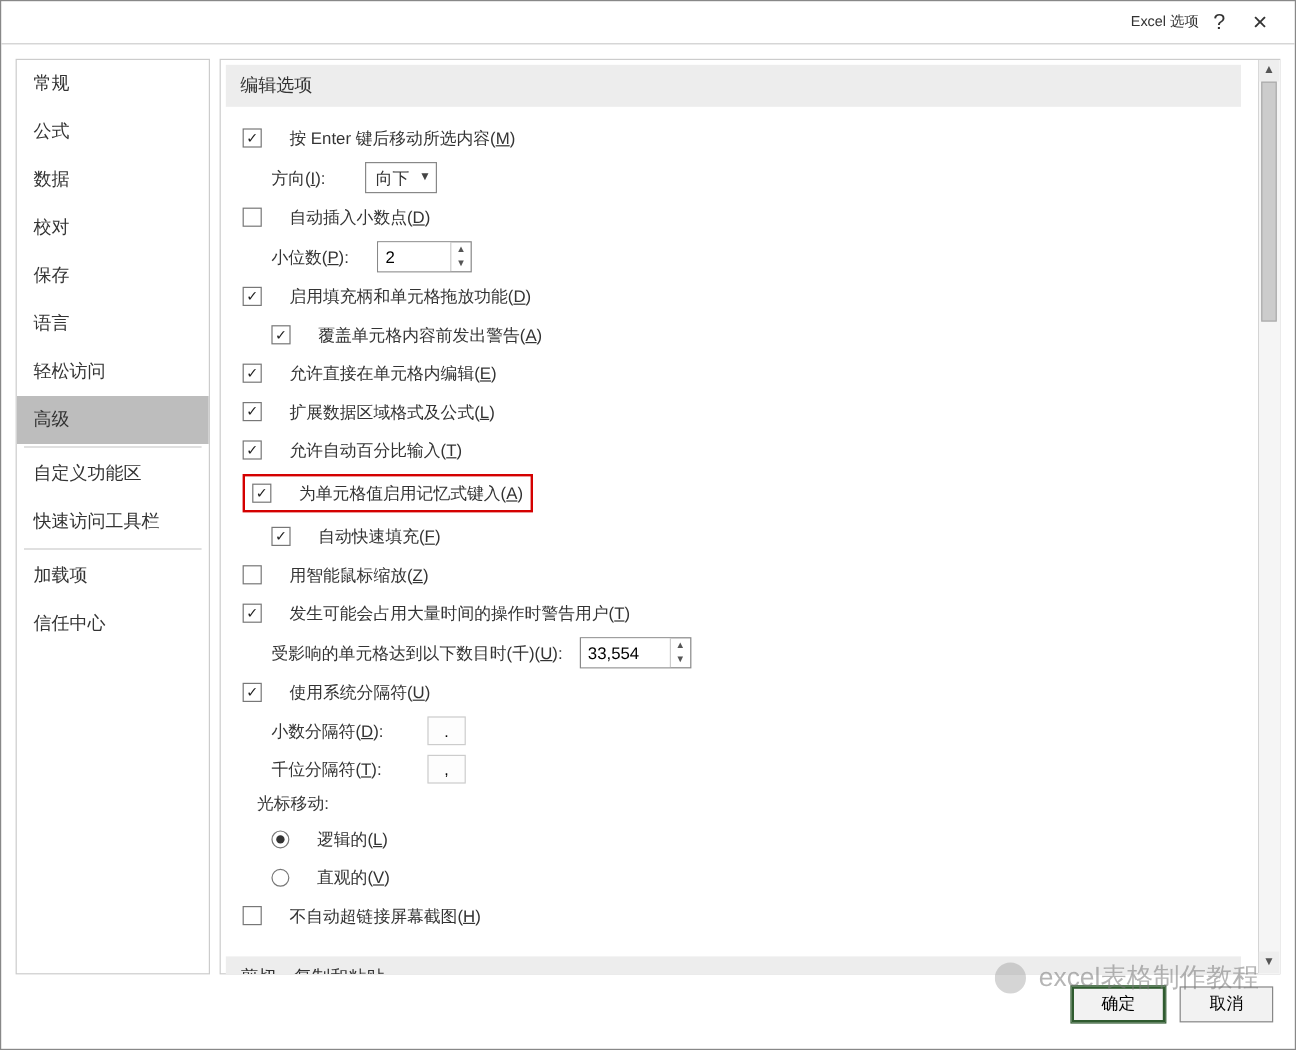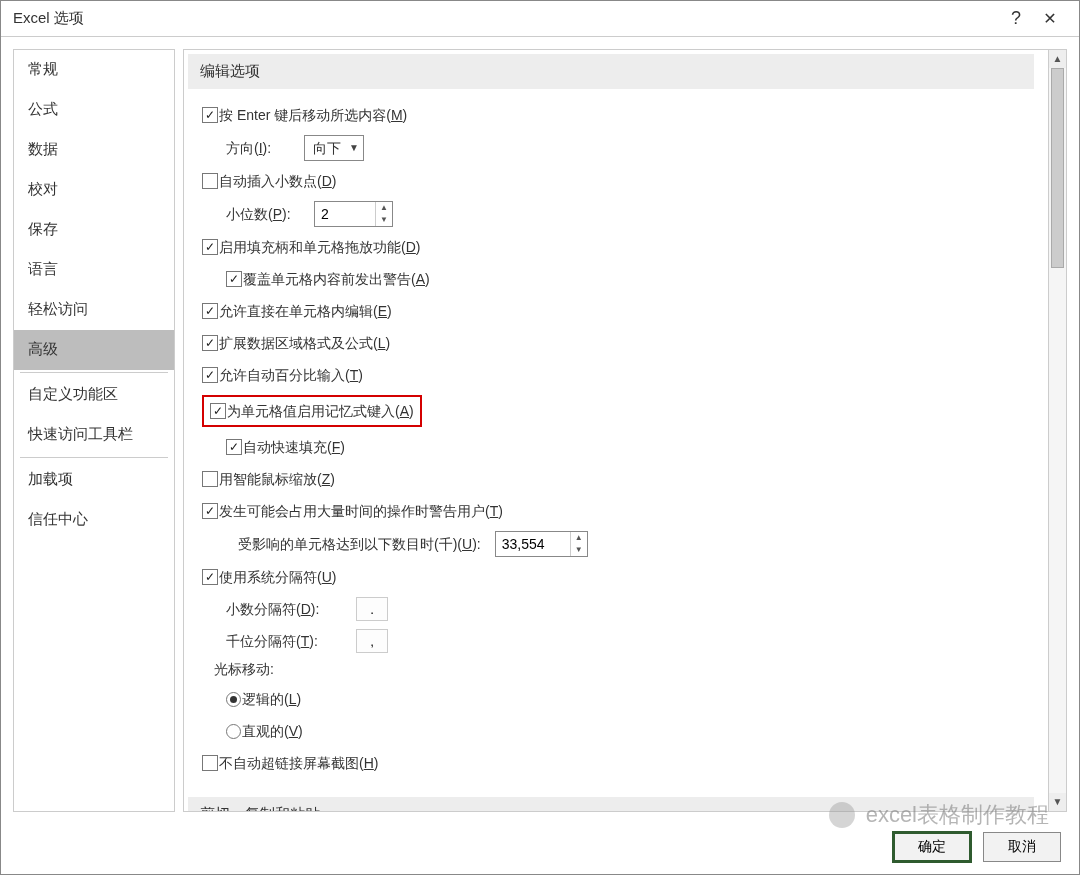--- a/index.html
+++ b/index.html
@@ -15,21 +15,21 @@
     border: 1px solid #888;
     position: relative;
   }
   .titlebar {
     display: flex;
     align-items: center;
     height: 36px;
     padding: 0 12px;
     border-bottom: 1px solid #ccc;
   }
-  .titlebar .title { flex: 1; font-size: 15px; }
+  .titlebar .title { flex: 1; font-size: 12px; text-align: right; }
   .titlebar .help { width: 34px; text-align: center; font-size: 18px; cursor: pointer; }
   .titlebar .close { width: 34px; text-align: center; font-size: 16px; cursor: pointer; }
   .content {
     display: flex;
     position: absolute;
     top: 36px; bottom: 50px; left: 0; right: 0;
     padding: 12px;
   }
   .sidebar {
     width: 162px;
@@ -78,21 +78,21 @@
     font-size: 15px;
     margin: 4px 24px 10px 4px;
   }
   .opt-row {
     display: flex;
     align-items: center;
     padding: 4px 0 4px 18px;
     line-height: 24px;
   }
   .opt-row.indent1 { padding-left: 42px; }
-  .opt-label { margin-left: 1px; }
+  .opt-label { margin-left: 23px; }
   .opt-label u { text-decoration: underline; }
   .chk { width:16px; height:16px; border:1px solid #777; display:inline-flex; align-items:center; justify-content:center; background:#fff; cursor:pointer; }
   .chk.checked::after { content:"✓"; font-size:12px; color:#222; line-height:1; }
   .radio { width:15px; height:15px; border:1px solid #777; border-radius:50%; display:inline-flex; align-items:center; justify-content:center; cursor:pointer; }
   .radio.checked::after { content:""; width:7px; height:7px; background:#333; border-radius:50%; }
   .dropdown {
     display:inline-flex; align-items:flex-start; border:1px solid #888;
     height:26px; padding:0 4px 0 8px; background:#fff; cursor:pointer;
     min-width:60px;
   }
@@ -101,21 +101,21 @@
   .spinner {
     display:inline-flex; border:1px solid #888; height:26px; background:#fff;
   }
   .spinner input { border:none; width:60px; padding:0 6px; font-size:14px; outline:none; }
   .spinner .spin-btns { display:flex; flex-direction:column; border-left:1px solid #ccc; }
   .spinner .sb { width:16px; height:12px; font-size:8px; text-align:center; line-height:12px; color:#555; cursor:pointer; }
   .mini-input { border:1px solid #ccc; width:32px; height:24px; background:#fdfdfd; text-align:center; }
   .label-plain { padding:4px 0 4px 30px; }
   .highlight-box { border:2px solid #d40000; padding:2px 6px; display:inline-block; }
   .footer {
-    position:absolute; left:0; right:0; bottom:2px; height:50px;
+    position:absolute; left:0; right:0; bottom:12px; height:50px;
     display:flex; align-items:center; justify-content:flex-end;
     padding-right:18px; gap:12px;
   }
   .btn {
     min-width:78px; height:30px; border:1px solid #888; background:#f2f2f2;
     font-size:14px; cursor:pointer; padding:0 14px;
   }
   .btn.primary { border:2px solid #2f5b2f; outline:1px solid #2f5b2f; }
   .watermark {
     position:absolute; right:30px; bottom:44px;
@@ -222,21 +222,21 @@
       <div class="opt-row">
         <span class="chk"></span>
         <span class="opt-label">用智能鼠标缩放(<u>Z</u>)</span>
       </div>
       <div class="opt-row">
         <span class="chk checked"></span>
         <span class="opt-label">发生可能会占用大量时间的操作时警告用户(<u>T</u>)</span>
       </div>
 
       <div class="opt-row indent1">
-        <span class="opt-label" style="margin-left:12px">受影响的单元格达到以下数目时(千)(<u>U</u>):</span>
+        <span class="opt-label" style="margin-left:0">受影响的单元格达到以下数目时(千)(<u>U</u>):</span>
         <span style="width:14px"></span>
         <span class="spinner">
           <input style="width: 74px;" value="33,554">
           <span class="spin-btns">
               <span class="sb">▲</span>
               <span class="sb">▼</span>
             </span>
         </span>
       </div>
 

